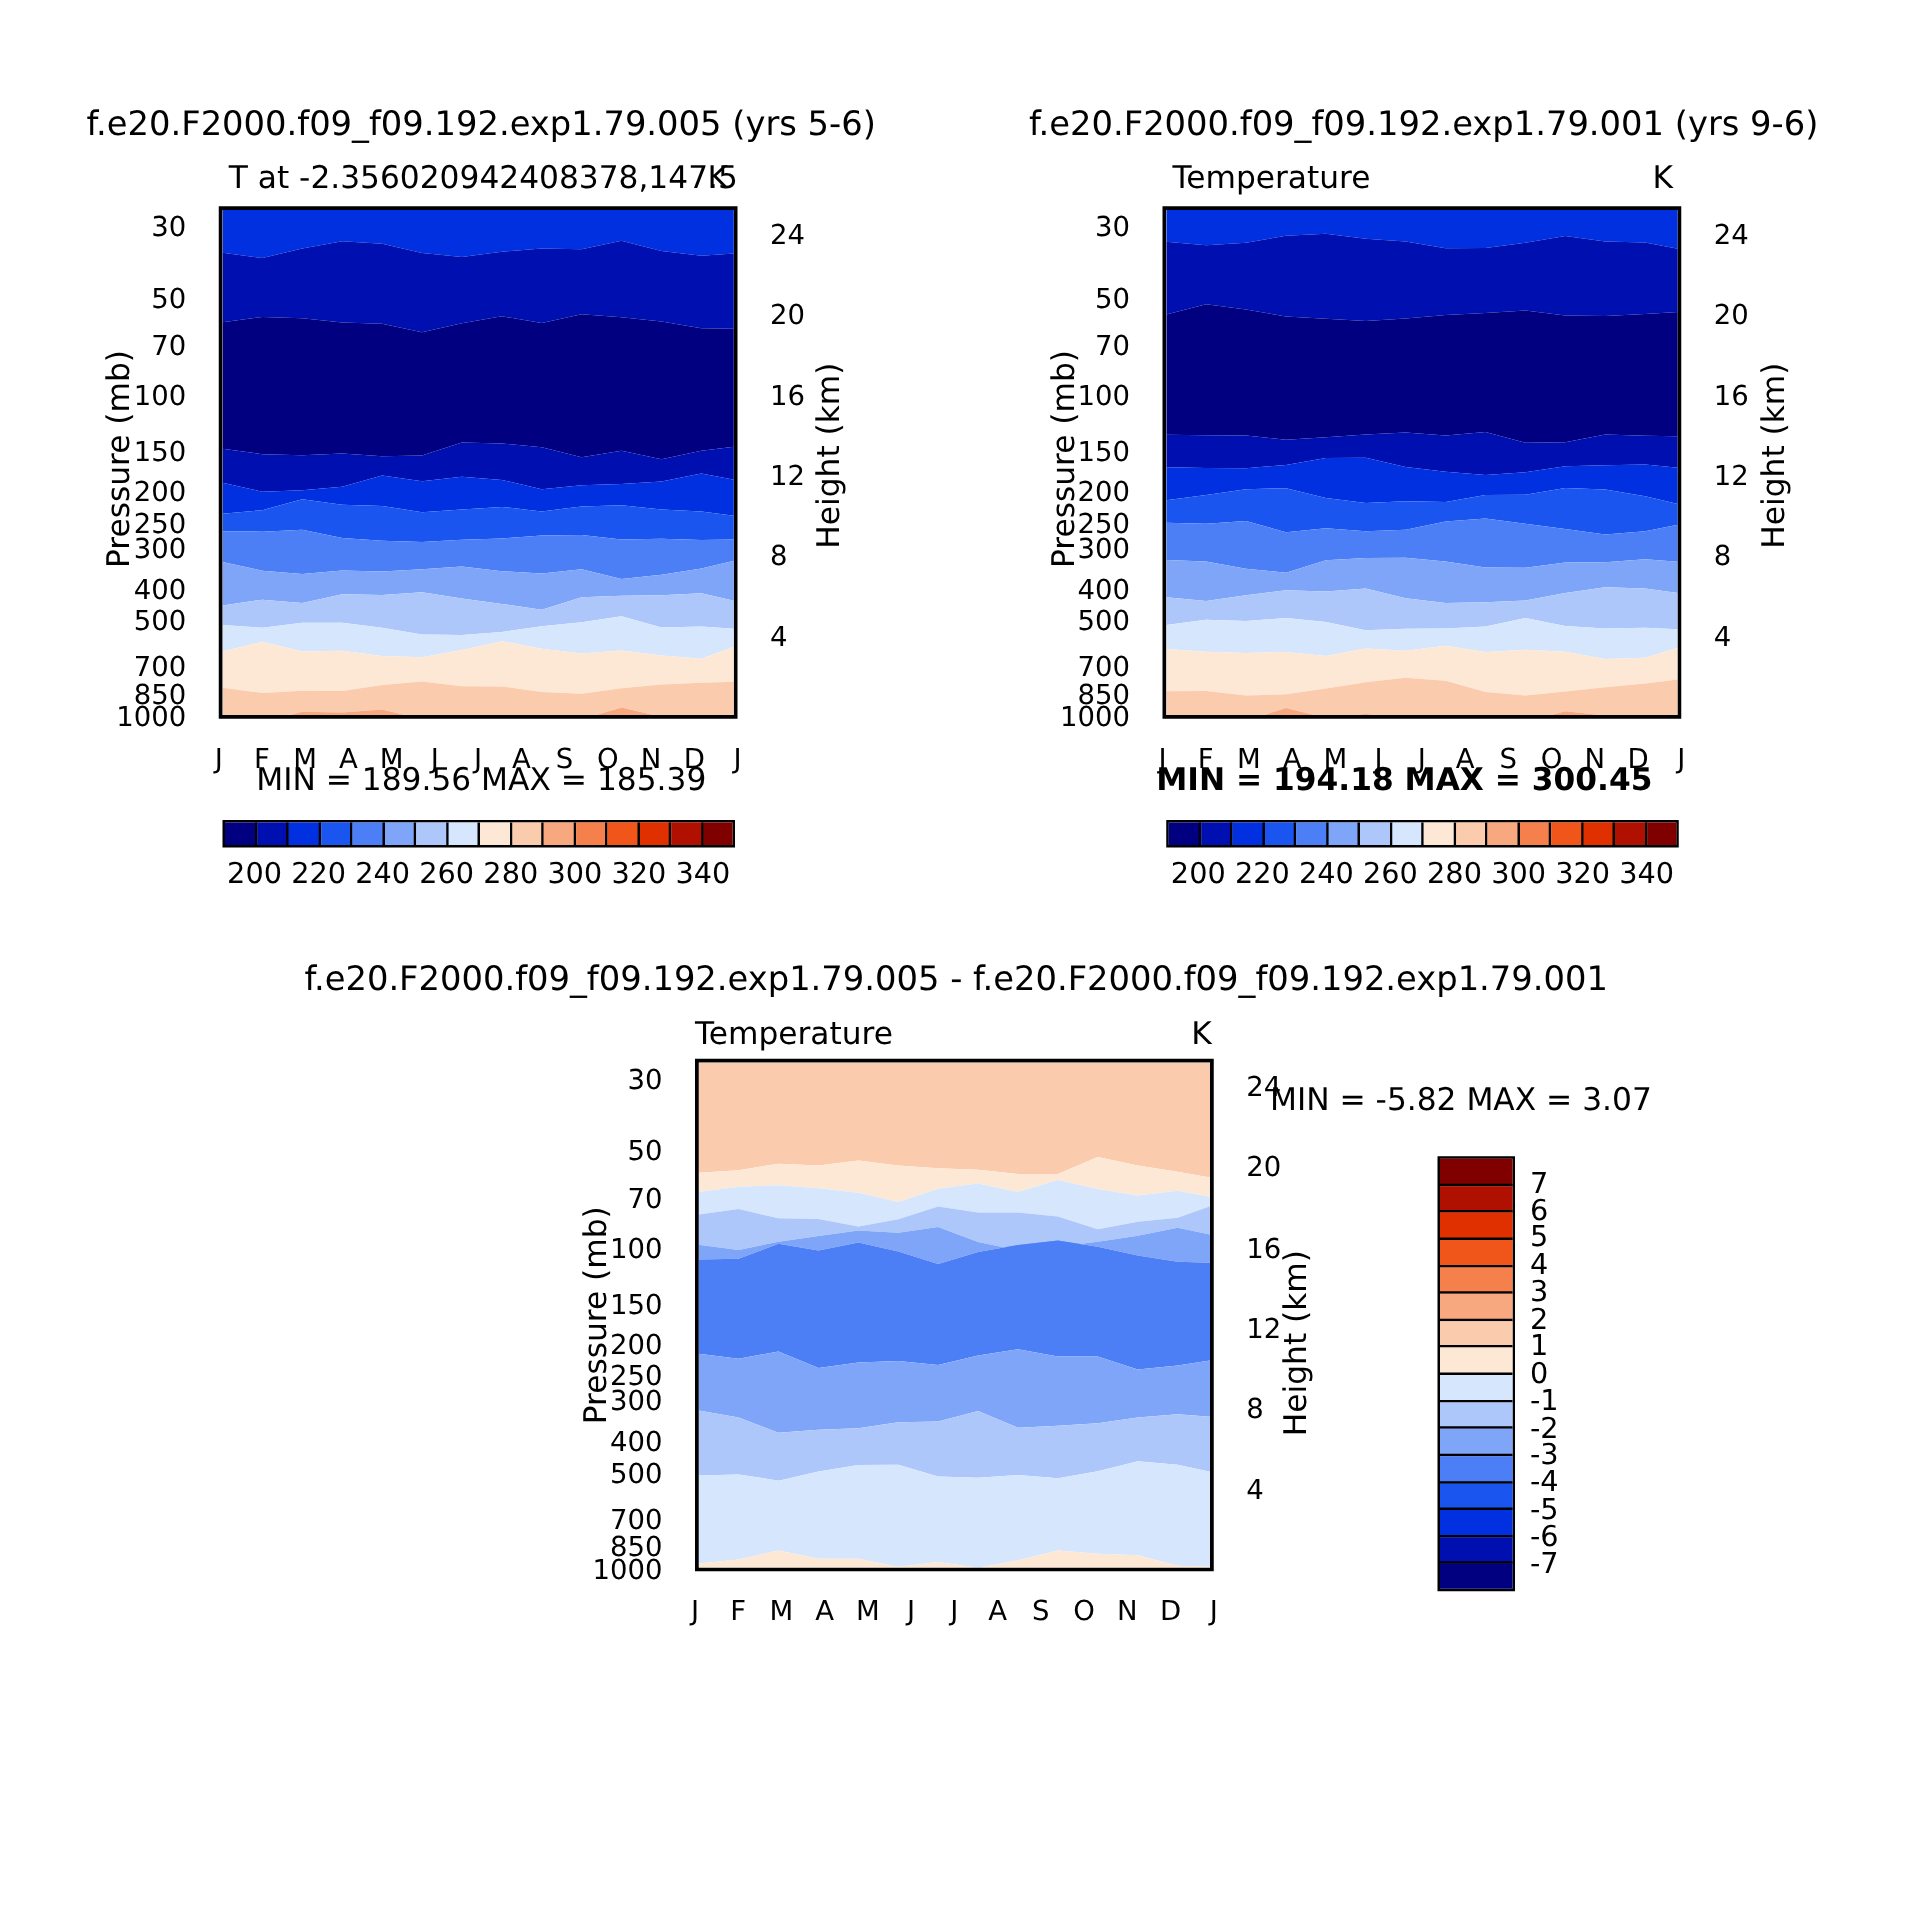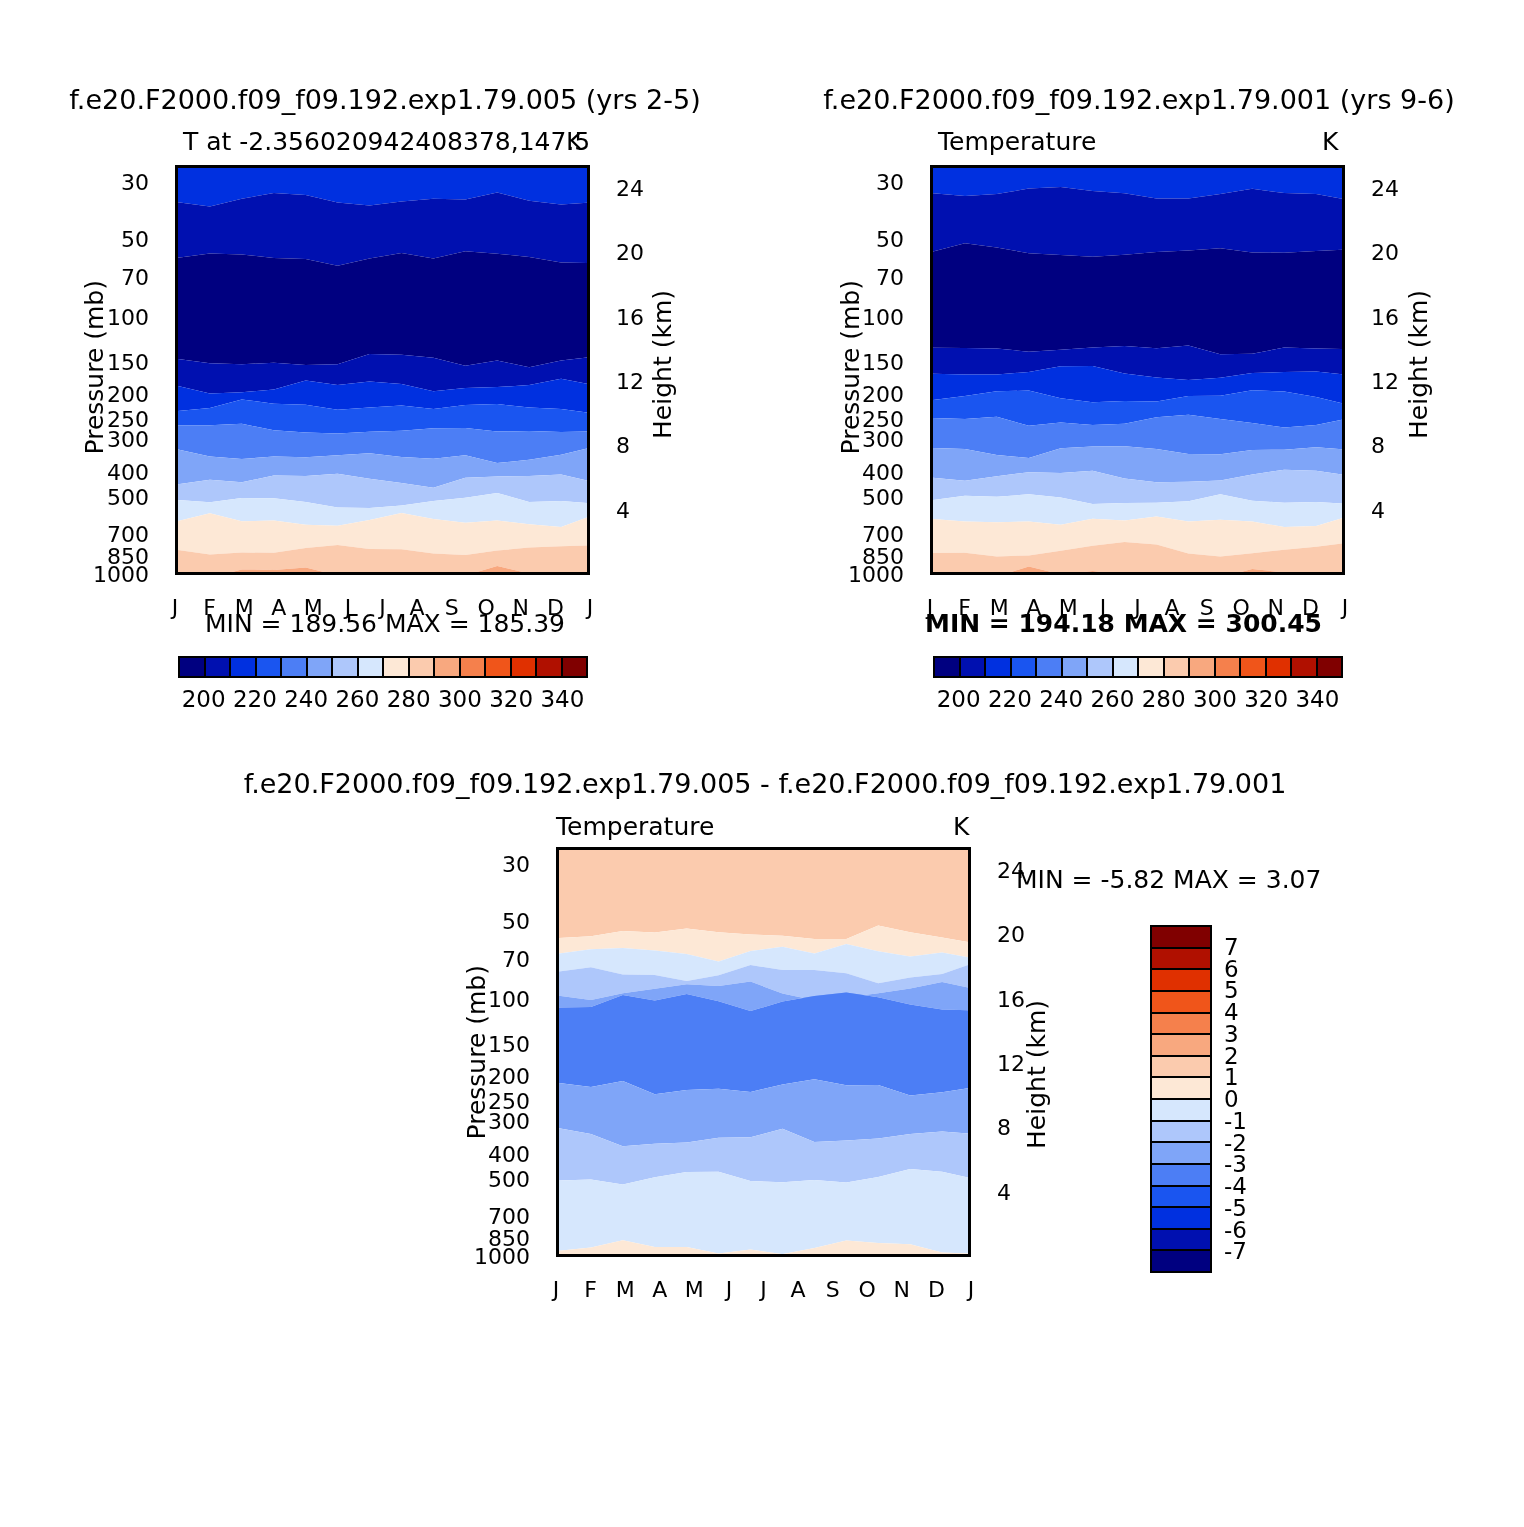--- a/index.html
+++ b/index.html
@@ -32,21 +32,21 @@
   .cblab{position:absolute;font-size:23px;text-align:center;}
   .cblabv{position:absolute;font-size:23px;}
 
   .title{position:absolute;font-size:27px;}
   .sub{position:absolute;font-size:25px;}
   .mm{position:absolute;font-size:25px;}
 </style>
 </head>
 <body>
 
-<div class="title ctr" style="left:10px;top:84px;width:750px;">f.e20.F2000.f09_f09.192.exp1.79.005 (yrs 2-5)</div>
+<div class="title ctr" style="left:10px;top:84px;width:750px;">f.e20.F2000.f09_f09.192.exp1.79.005 (yrs 5-6)</div>
 <div class="sub" style="left:183px;top:127px;">T at -2.356020942408378,147.5</div>
 <div class="sub" style="left:566px;top:127px;">K</div>
 
 <div class="vert" style="position:absolute;left:80px;top:280px;font-size:25px;">Pressure (mb)</div>
 <div class="vert" style="position:absolute;left:648px;top:290px;font-size:25px;">Height (km)</div>
 
 <div class="panel" id="p1" style="left:175px;top:165px;width:415px;height:410px;">
   <div class="bands" id="p1bands">
       <svg width="415" height="410" viewBox="0 0 415 410" style="position: absolute; left: 0px; top: 0px;">
         <path d="M 0 0 L 0.0 0.0 L 31.9 0.0 L 63.8 0.0 L 95.8 0.0 L 127.7 0.0 L 159.6 0.0 L 191.5 0.0 L 223.5 0.0 L 255.4 0.0 L 287.3 0.0 L 319.2 0.0 L 351.2 0.0 L 383.1 0.0 L 415.0 0.0 L 415.0 34.4 L 383.1 36.5 L 351.2 32.7 L 319.2 24.6 L 287.3 31.4 L 255.4 30.8 L 223.5 33.4 L 191.5 37.5 L 159.6 34.4 L 127.7 26.9 L 95.8 25.0 L 63.8 30.8 L 31.9 38.4 L 0.0 34.2 Z" fill="#0030e0"></path>

